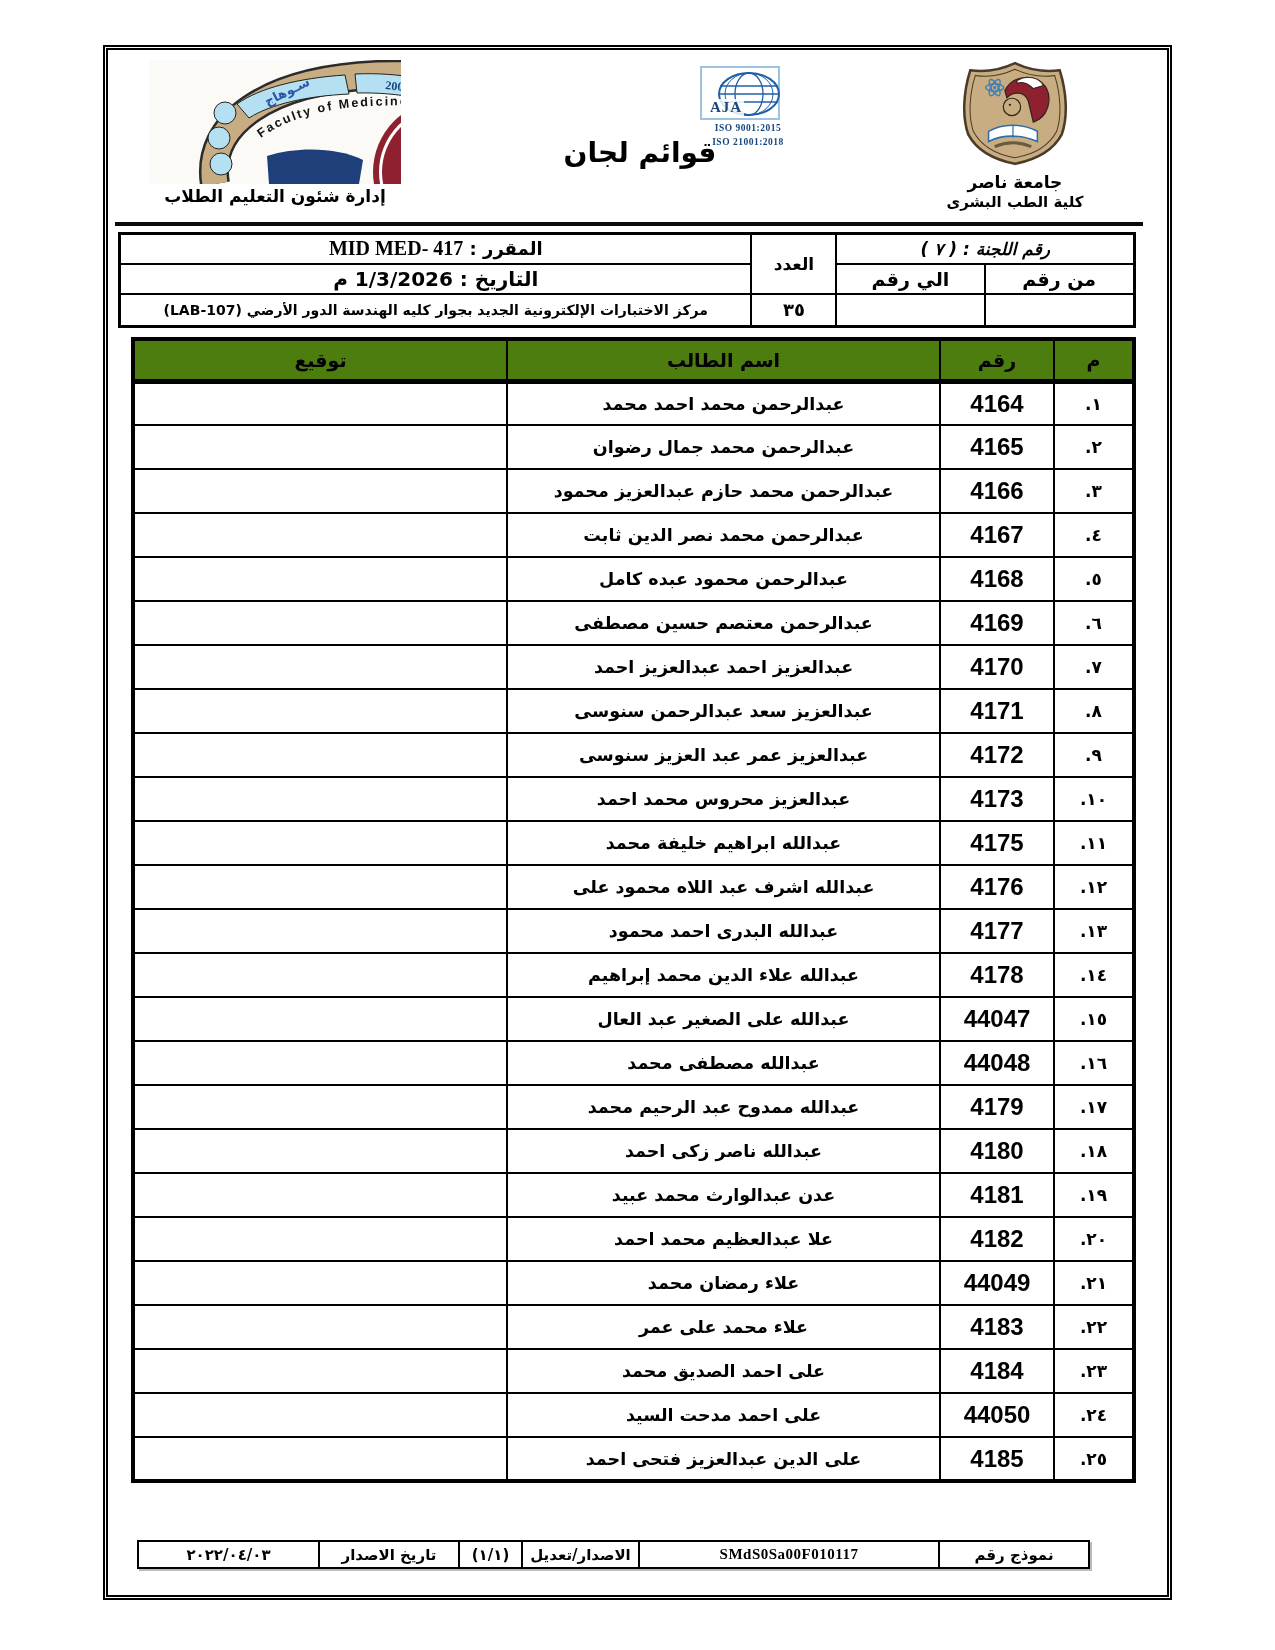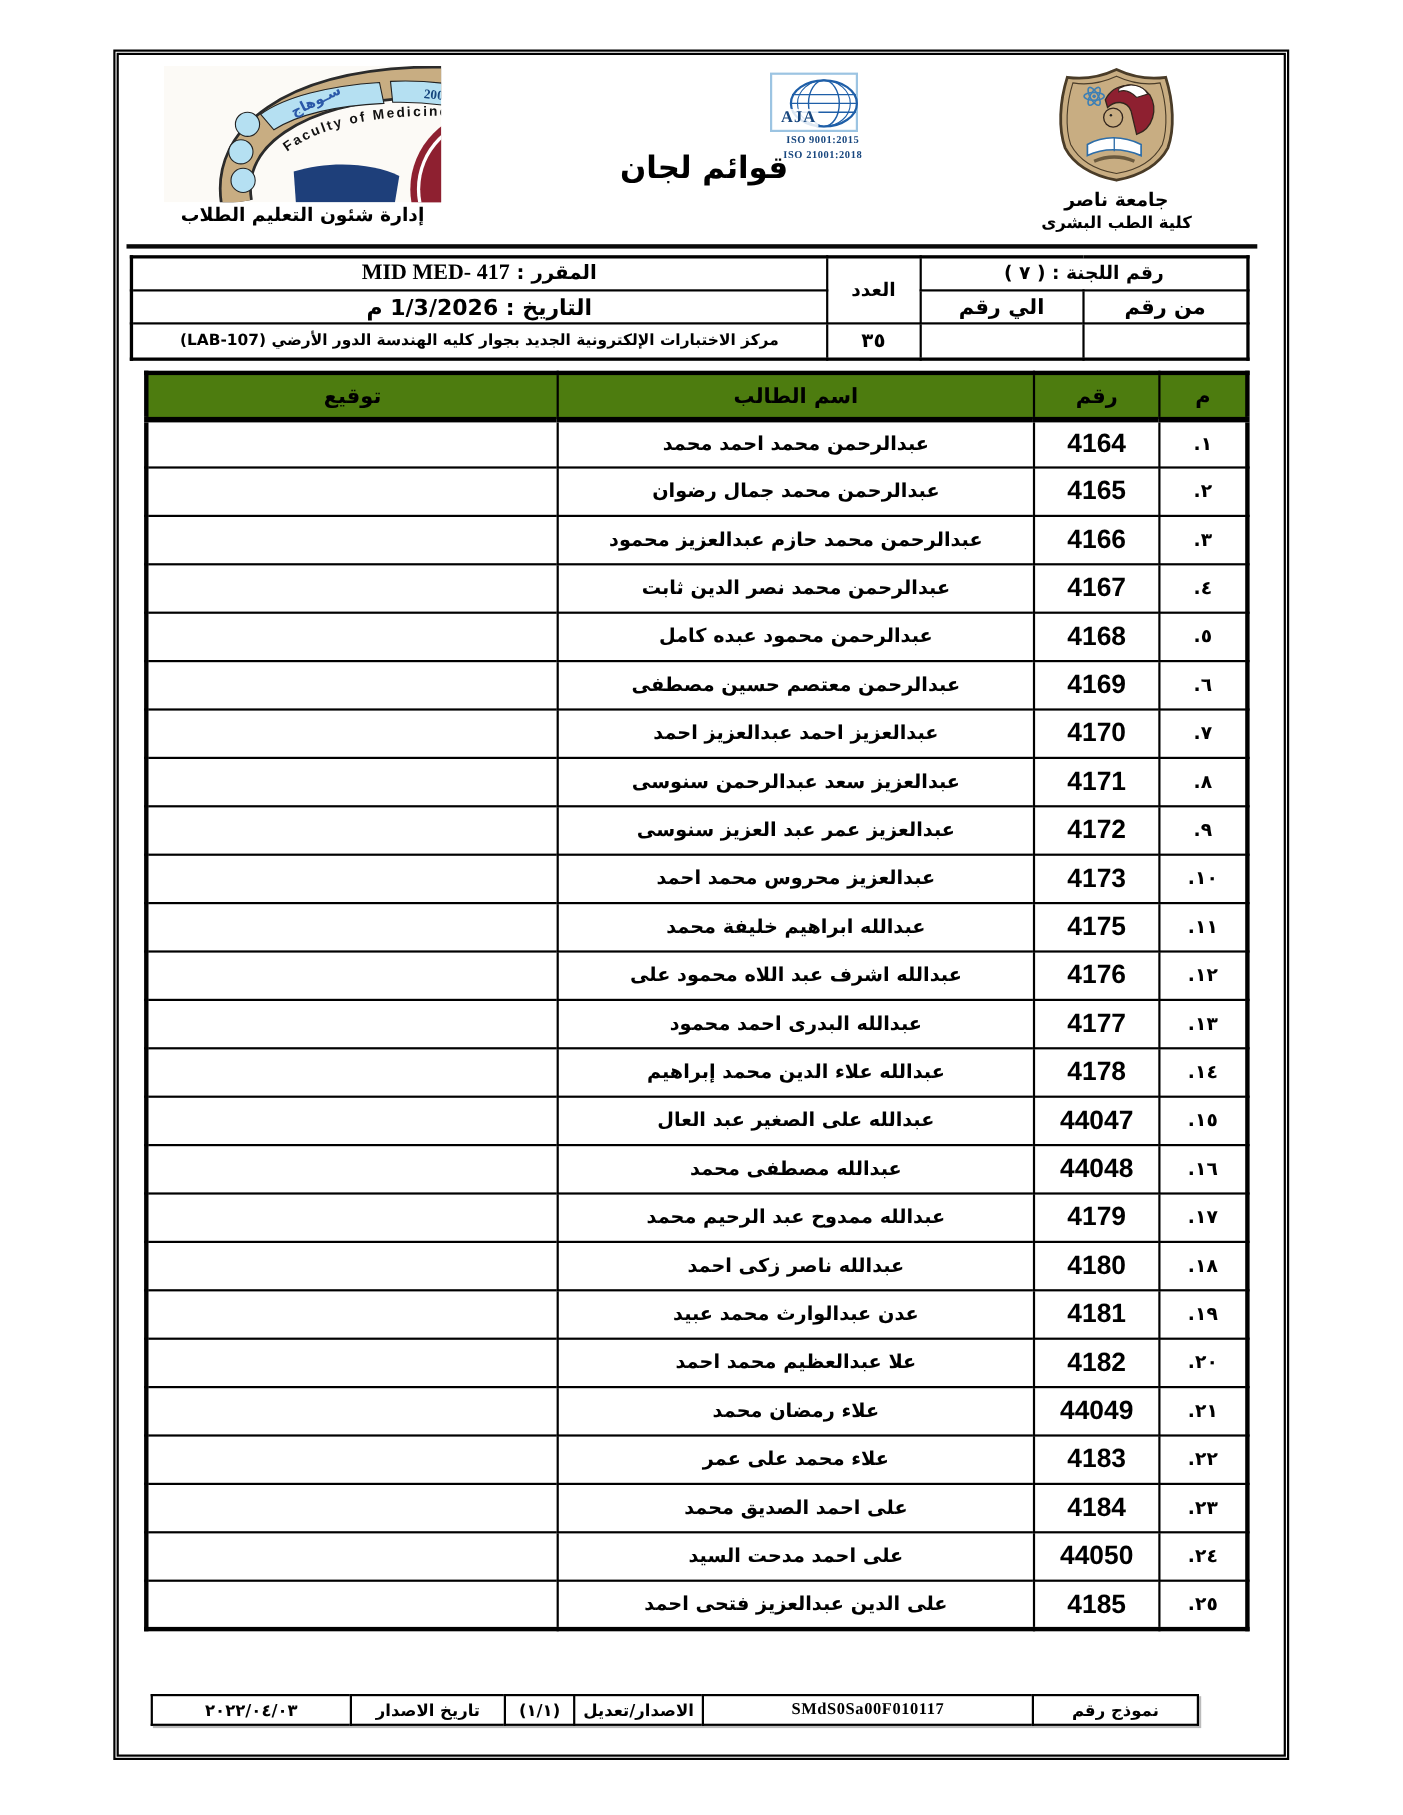--- a/index.html
+++ b/index.html
@@ -52,21 +52,21 @@
   .doc-subtitle { position:absolute; left:300px; top:171px; width:680px; text-align:center;
     font-size:29px; font-weight:bold; direction:rtl; }
 
   .hdr-rule { position:absolute; left:115px; top:222px; width:1028px; height:4px; background:#0a0a0a; }
 
   
   .info-table { position:absolute; left:118px; top:232px; width:1018px;
     border-collapse:collapse; table-layout:fixed; direction:rtl; }
   .info-table td { border:2px solid #000; text-align:center; vertical-align:middle; font-weight:bold; }
   .info-table { border:3px solid #000; }
-  .cell-committee { font-size:17px; height:30px; }
+  .cell-committee { font-size:17px; height:30px;font-style:italic; }
   .cell-course { font-size:18px; }
   .course-code { font-family:"Liberation Serif", serif; font-size:20px; }
   .cell-count-label { font-size:17px; }
   .cell-from, .cell-to { font-size:19px; height:30px; }
   .cell-date { font-size:20px; }
   .cell-count-val { font-size:18px; }
   .cell-location { font-size:14px; height:33px; }
 
   
   .main-table { position:absolute; left:131px; top:337px; width:1005px;

